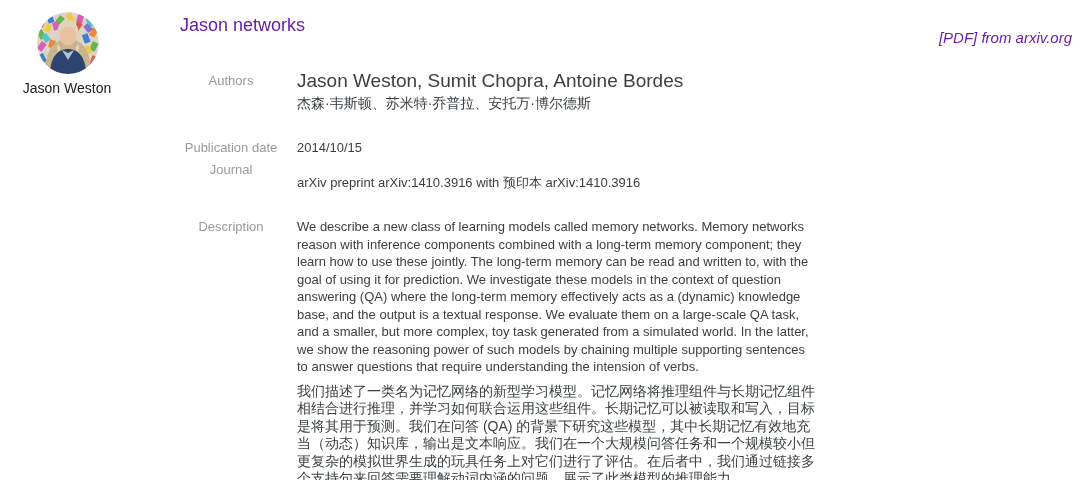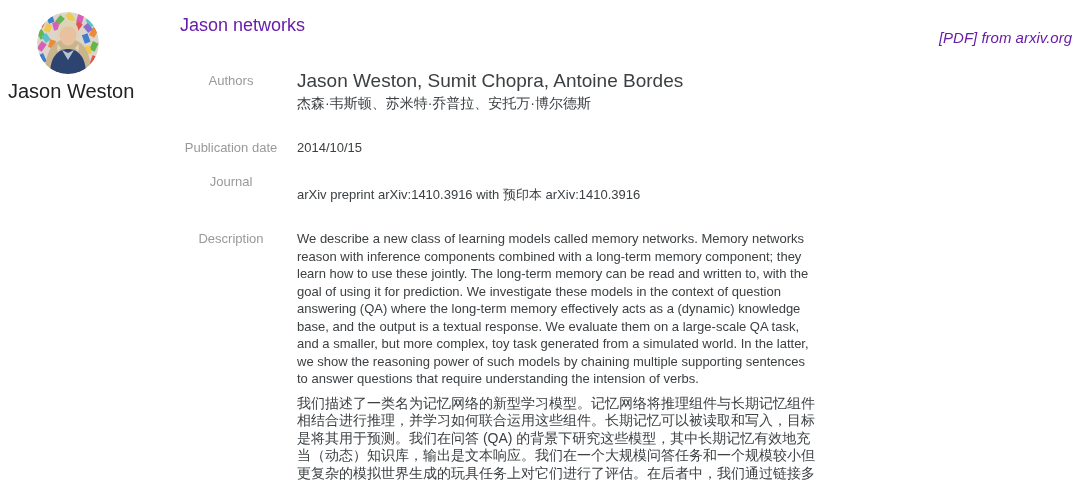--- a/index.html
+++ b/index.html
@@ -15,21 +15,21 @@
 
   
   .profile { position: absolute; left: 0; top: 0; width: 180px; }
   .avatar-wrap {
     position: absolute; left: 37px; top: 12px;
     width: 62px; height: 62px; border-radius: 50%;
     overflow: hidden; cursor: pointer;
   }
   .profile-name {
     position: absolute; left: 8px; top: 80px; width: 118px;
-    text-align: center; font-size: 20px; color: #202124;
+    text-align: center; font-size: 14px; color: #202124;
     white-space: nowrap; cursor: pointer;
   }
 
   
   .content { position: absolute; left: 180px; top: 0; width: 885px; }
   .title-row { position: relative; width: 100%; }
   .paper-title {
     display: inline-block; margin-top: 15px;
     font-size: 18px; font-weight: 400;
     color: #681da8; text-decoration: none; cursor: pointer;
@@ -50,21 +50,21 @@
   .row .label {
     text-align: center; font-size: 13px; color: #999999;
     padding-top: 1px;
   }
   .row .value { font-size: 13px; line-height: 17.5px; color: #3c4043; }
   .value-line { font-size: 19px; line-height: 17.5px; }
   .value-line.zh { font-size: 14px; margin-top: 5px; }
 
   .row-authors   { margin-top: 0; }
   .row-pubdate   { margin-top: 27px; }
-  .row-journal   { margin-top: 16px; }
+  .row-journal   { margin-top: 4px; }
   .row-journal .value { padding-top: 13px; }
   .row-description { margin-top: 27px; }
 
   .desc-en { font-size: 13px; line-height: 17.5px; }
   .desc-zh { font-size: 14px; line-height: 17.5px; margin-top: 7px; }
 </style>
 </head>
 <body>
 
 <div class="page">

